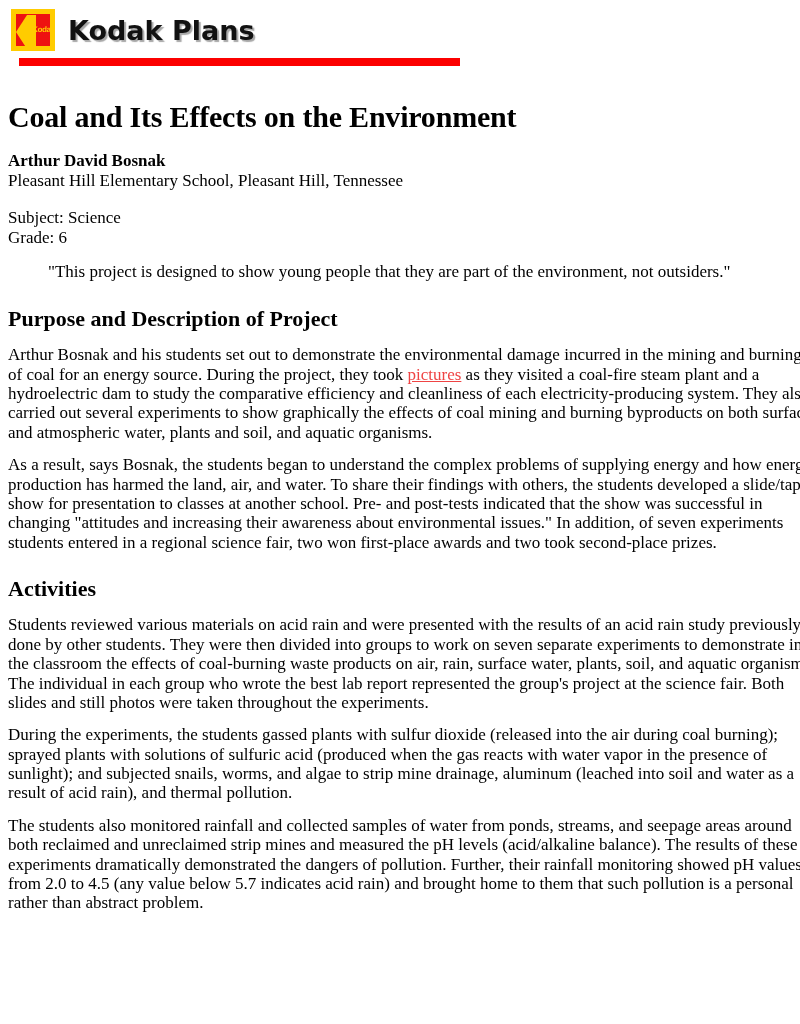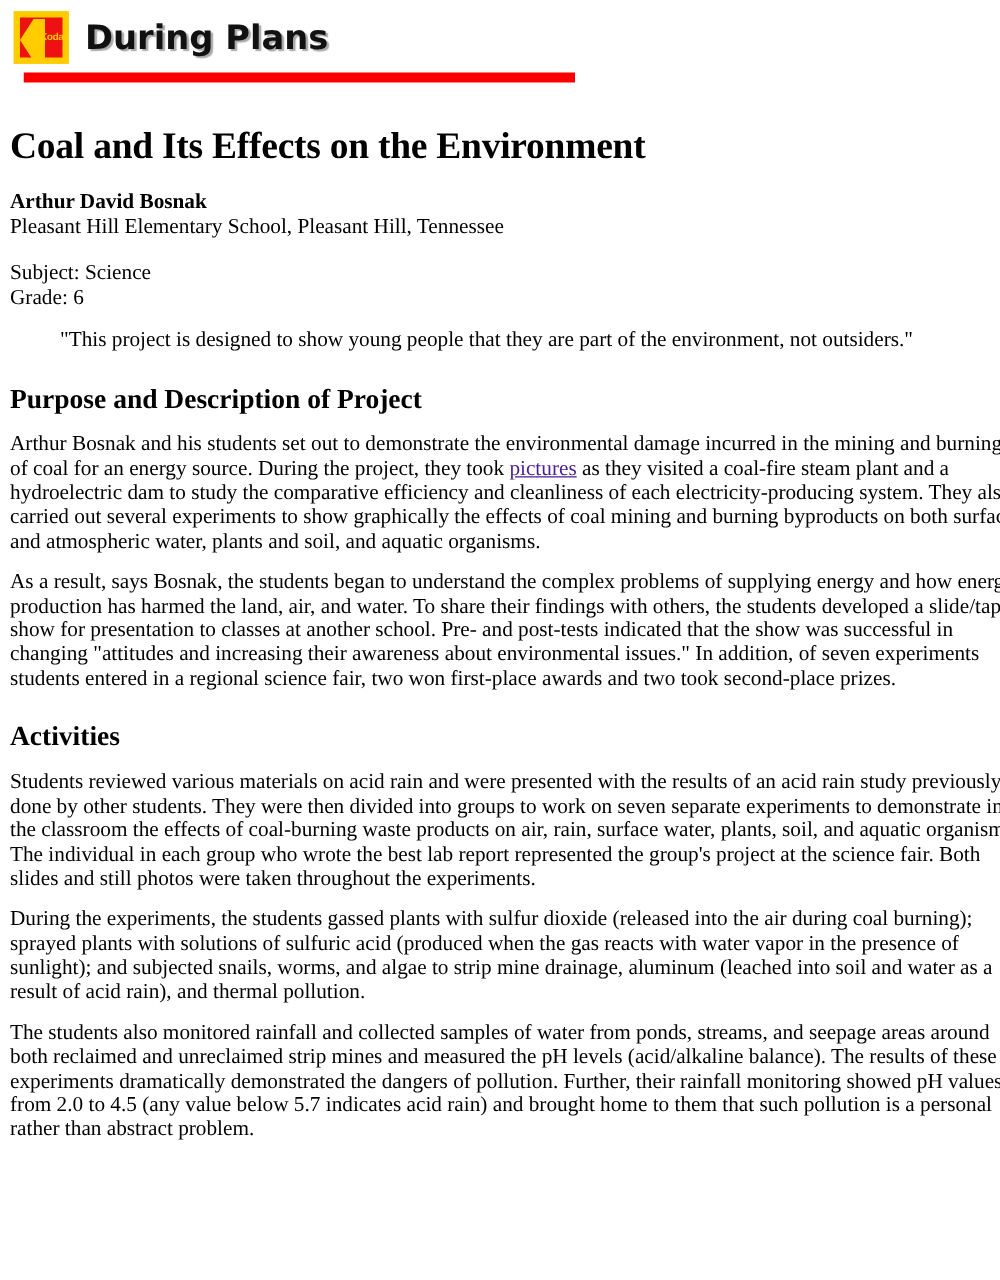--- a/index.html
+++ b/index.html
@@ -128,40 +128,40 @@
   p.body-text {
     font-size: 17px;
     line-height: 1.14;
     margin: 0 0 13px 0;
     white-space: normal;
   }
   p.body-text.last {
     margin-bottom: 0;
   }
   a.inline-link {
-    color: #4c1d95;
+    color: #ef4444;
     text-decoration: underline;
   }
   .nowrap-block {
     width: 812px;  
   }
 </style>
 </head>
 <body>
 
 <div class="page">
 
   <div class="masthead">
     <div class="masthead-row">
       <div class="kodak-logo">
         <div class="kodak-inner"></div>
         <div class="kodak-chevron"></div>
         <div class="kodak-wordmark">Kodak</div>
       </div>
-      <div class="lesson-plans-text">During Plans</div>
+      <div class="lesson-plans-text">Kodak Plans</div>
     </div>
     <div class="red-rule"></div>
   </div>
 
   <div class="nowrap-block">
 
     <h1 class="doc-title">Coal and Its Effects on the Environment</h1>
 
     <div class="byline">Arthur David Bosnak</div>
     <div class="affiliation">Pleasant Hill Elementary School, Pleasant Hill, Tennessee</div>

